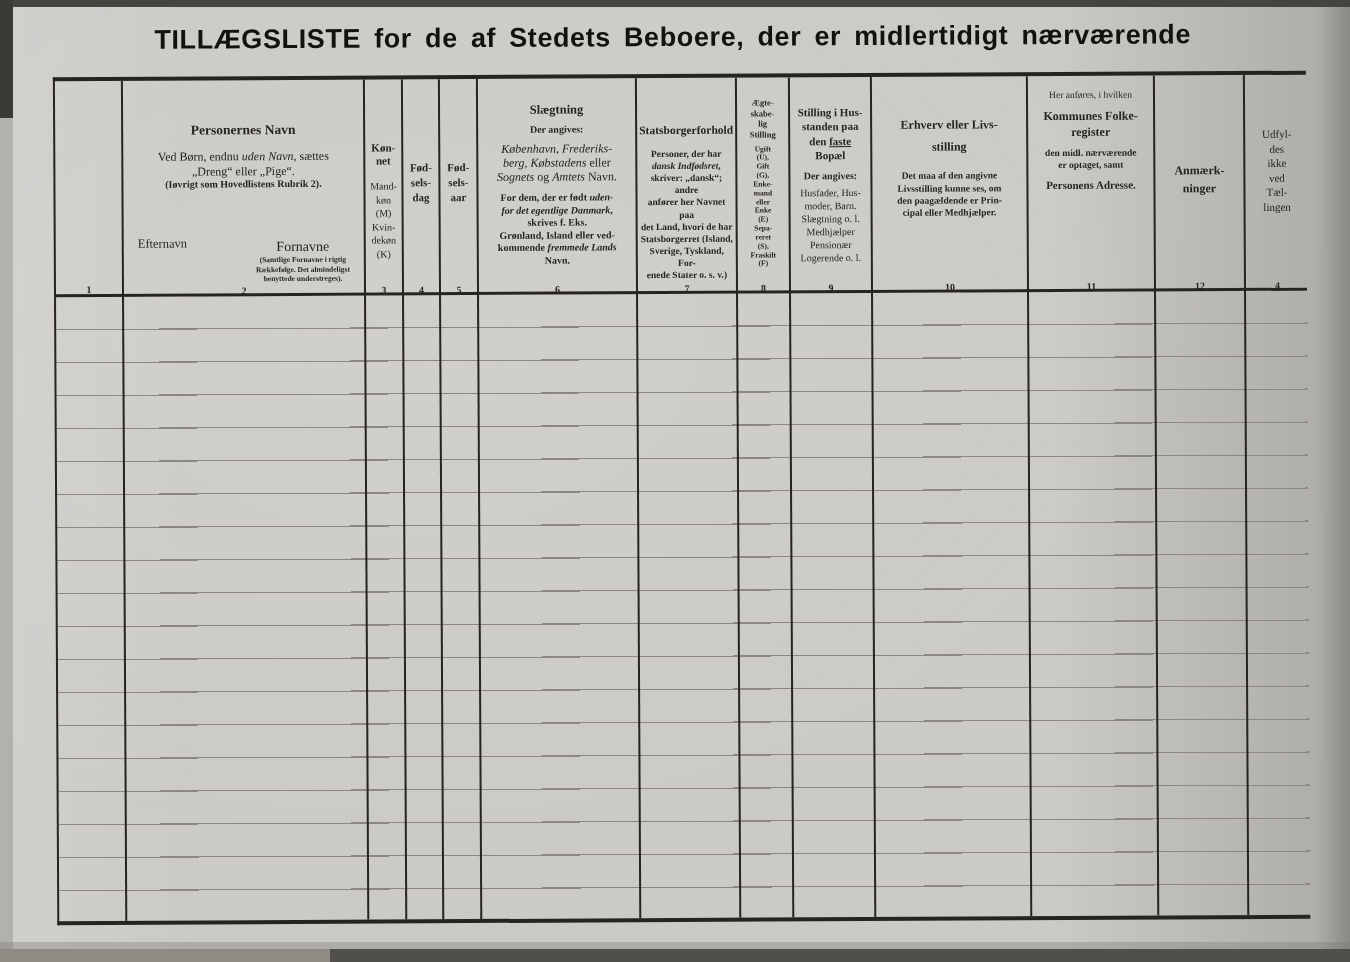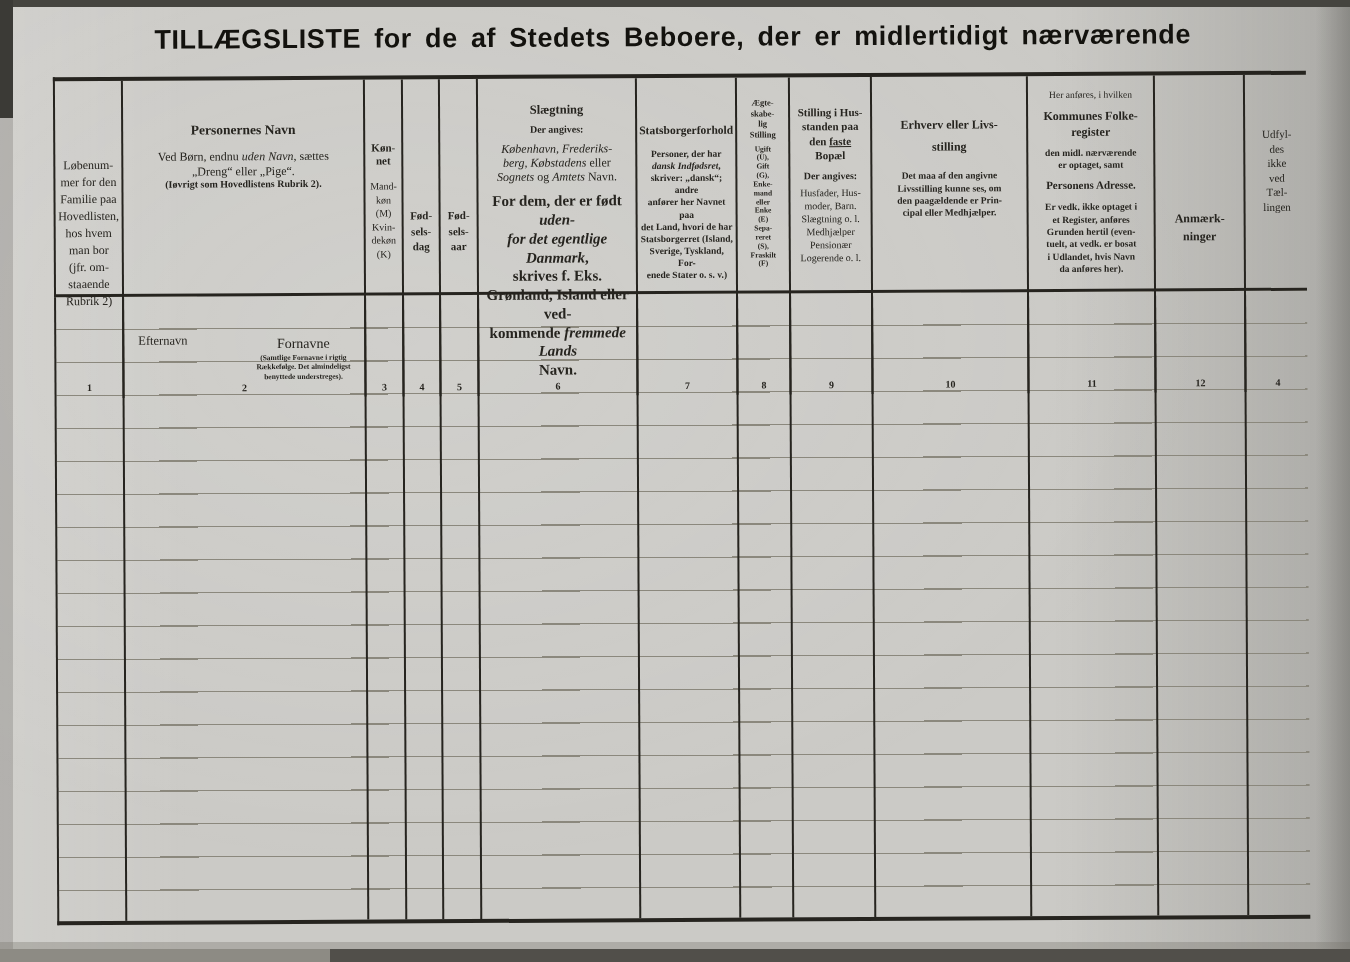--- a/index.html
+++ b/index.html
@@ -48,21 +48,21 @@
   .c2 .fornavne-note{font-size:7.5px;line-height:1.25;font-weight:bold;}
   .c3{padding-top:62px;font-size:10px;}
   .c3 .head{font-size:11px;font-weight:bold;}
   .c3 .sub{margin-top:12px;line-height:1.35;}
   .c4,.c5{justify-content:center;}
   .c4 .head,.c5 .head{font-size:11px;font-weight:bold;line-height:1.4;}
   .c6{padding-top:24px;}
   .c6 .head{font-size:12.5px;font-weight:bold;}
   .c6 .ang{margin-top:6px;font-size:10px;font-weight:bold;}
   .c6 .main{margin-top:6px;font-size:12px;line-height:1.18;}
-  .c6 .small{margin-top:8px;font-size:15px;font-weight:bold;line-height:1.25;}
+  .c6 .small{margin-top:8px;font-size:10px;font-weight:bold;line-height:1.25;}
   .c7{padding-top:46px;}
   .c7 .head{font-size:11.5px;font-weight:bold;}
   .c7 .small{margin-top:10px;font-size:9.5px;font-weight:bold;line-height:1.28;}
   .c8{padding-top:20px;}
   .c8 .head{font-size:8.5px;font-weight:bold;line-height:1.25;}
   .c8 .list{margin-top:5px;font-size:7.5px;font-weight:bold;line-height:1.18;}
   .c9{padding-top:28px;}
   .c9 .head{font-size:11px;font-weight:bold;line-height:1.3;}
   .c9 .ang{margin-top:8px;font-size:10px;font-weight:bold;}
   .c9 .sub{margin-top:4px;font-size:10px;font-weight:normal;line-height:1.3;}
@@ -99,29 +99,20 @@
 
 <div class="page-content">
 
   <div class="form-title">TILLÆGSLISTE for de af Stedets Beboere, der er midlertidigt nærværende</div>
 
   <div class="form-table">
 
     <div class="grid13 header-row">
 
       <div class="hcell c1">
-        <div class="pre">Løbenum-
-mer for den
-Familie paa
-Hovedlisten,
-hos hvem
-man bor
-(jfr. om-
-staaende
-Rubrik 2)</div>
         <div class="num">1</div>
       </div>
 
       <div class="hcell c2">
         <div class="head">Personernes Navn</div>
         <div class="rule pre"><span>Ved Børn, endnu </span><span class="i">uden Navn</span><span>, sættes
 „Dreng“ eller „Pige“.</span></div>
         <div class="note">(Iøvrigt som Hovedlistens Rubrik 2).</div>
         <div class="footer">
           <span class="efternavn">Efternavn</span>
@@ -236,26 +227,20 @@
         <div class="num">10</div>
       </div>
 
       <div class="hcell c11">
         <div class="pre-line">Her anføres, i hvilken</div>
         <div class="head1 pre">Kommunes Folke-
 register</div>
         <div class="sub1 pre">den midl. nærværende
 er optaget, samt</div>
         <div class="head2">Personens Adresse.</div>
-        <div class="sub2 pre">Er vedk. ikke optaget i
-et Register, anføres
-Grunden hertil (even-
-tuelt, at vedk. er bosat
-i Udlandet, hvis Navn
-da anføres her).</div>
         <div class="num">11</div>
       </div>
 
       <div class="hcell c12">
         <div class="head pre">Anmærk-
 ninger</div>
         <div class="num">12</div>
       </div>
 
       <div class="hcell c13 no-r">

